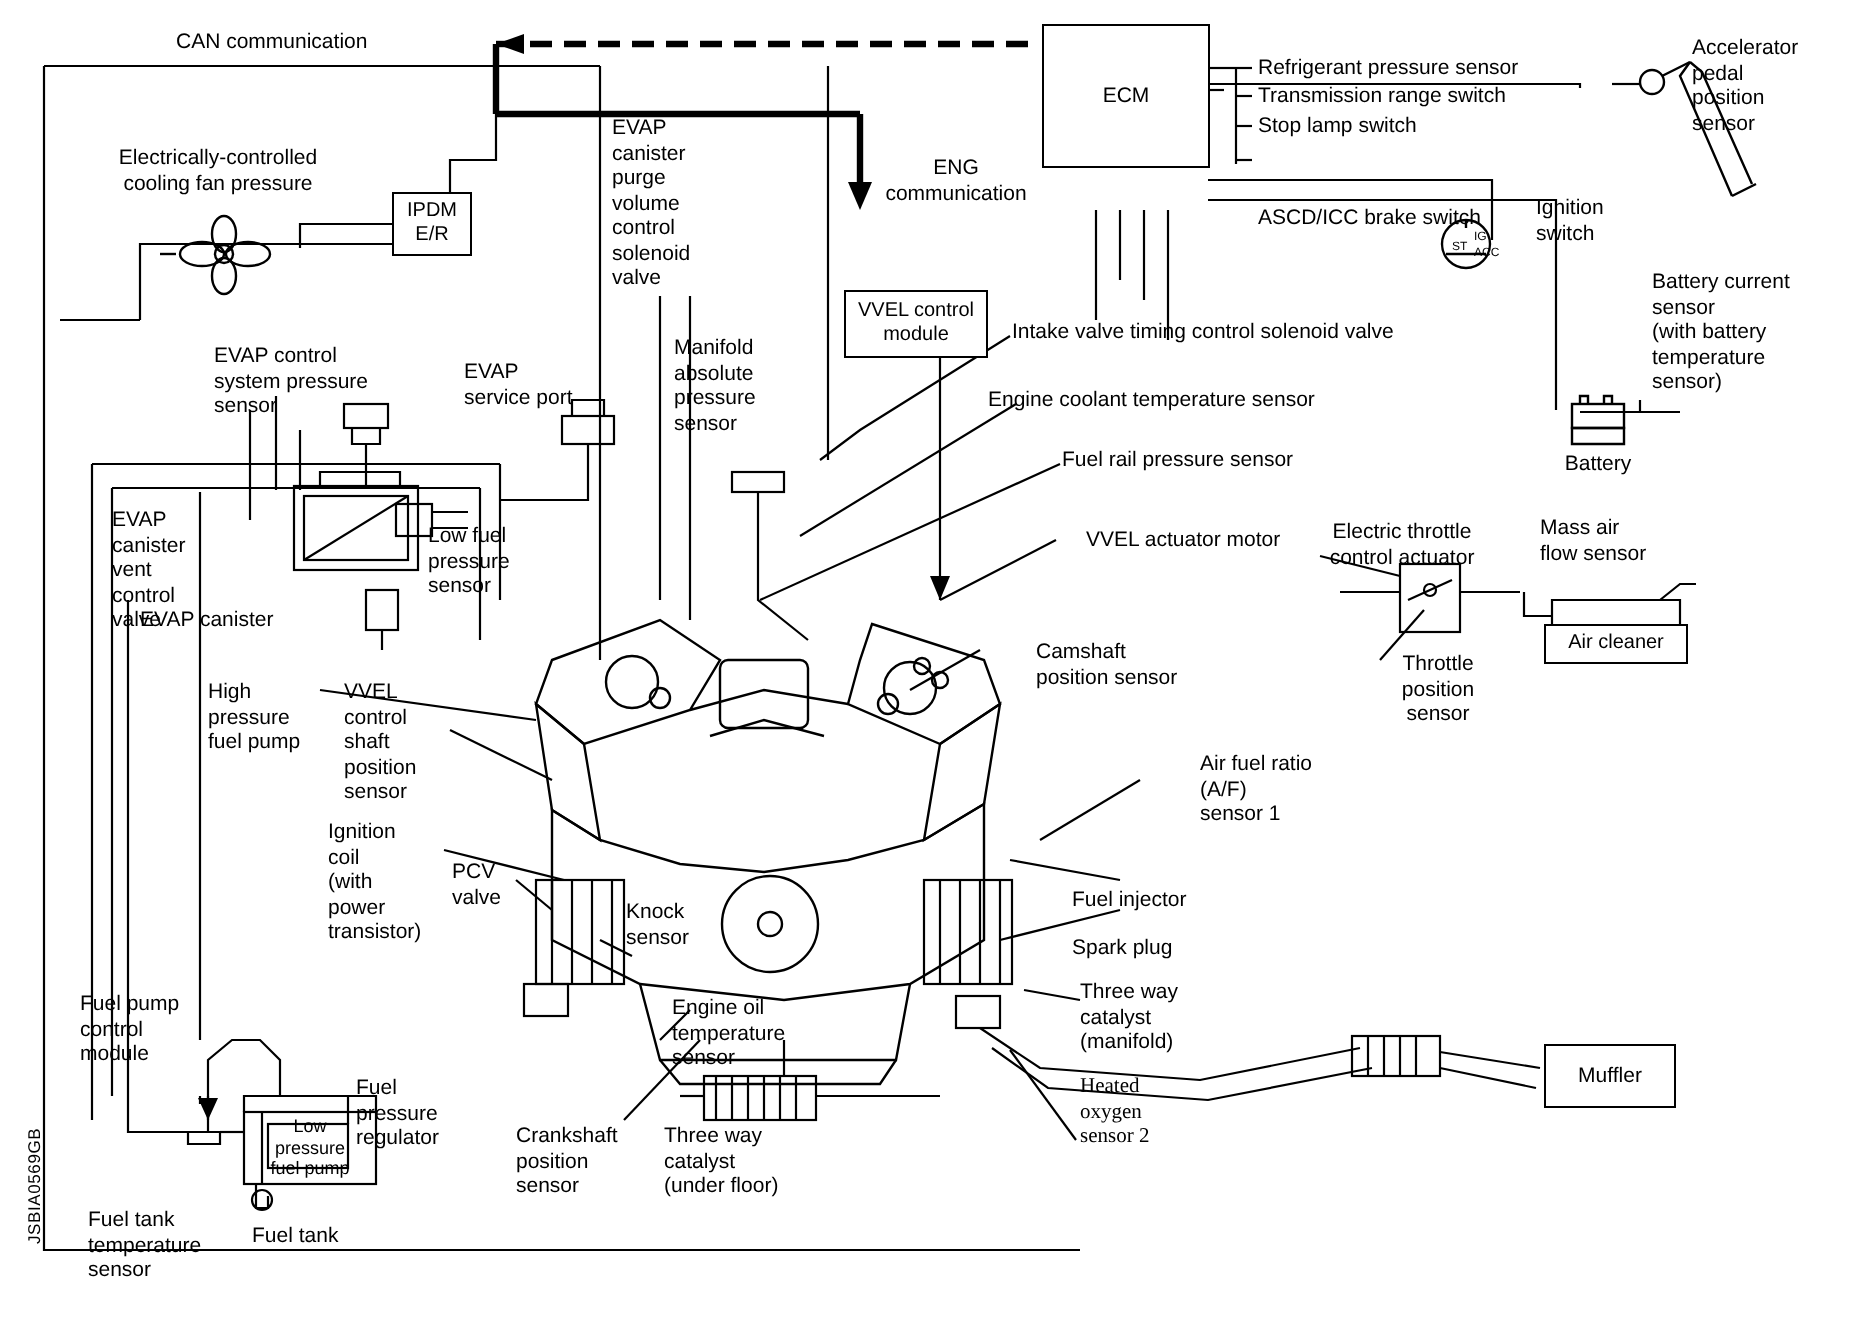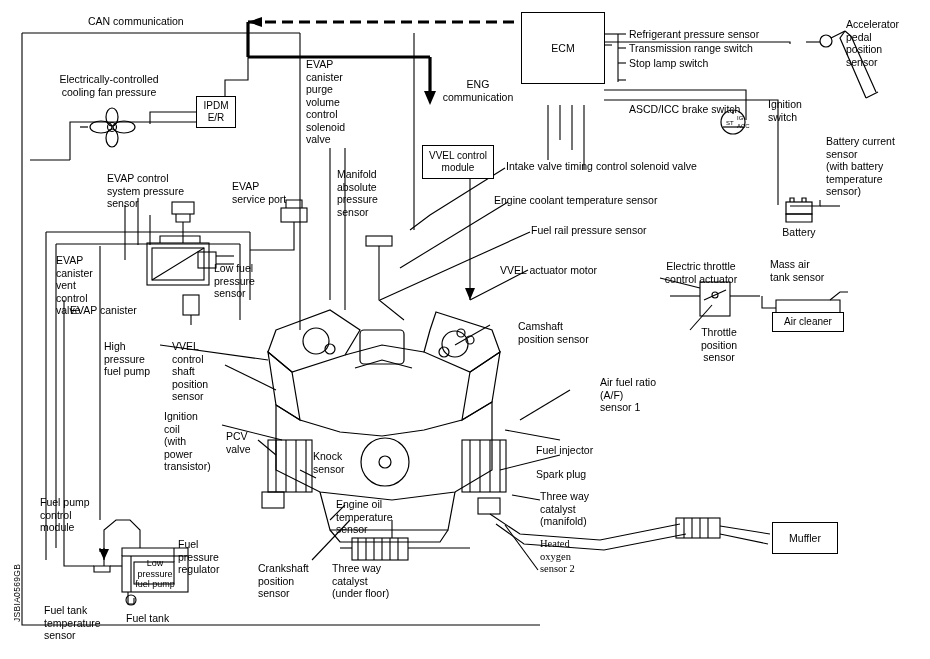--- a/index.html
+++ b/index.html
@@ -350,27 +350,27 @@
 
   <div class="lbl" style="left:232px; top:180px; width:64px;">EVAP
 service port</div>
 
   <div class="lbl" style="left:506px; top:160px;">Intake valve timing control solenoid valve</div>
 
   <div class="lbl" style="left:494px; top:194px;">Engine coolant temperature sensor</div>
 
   <div class="lbl" style="left:531px; top:224px;">Fuel rail pressure sensor</div>
 
-  <div class="lbl" style="left:500px; top:264px;text-align:center;">VVEL actuator motor</div>
+  <div class="lbl" style="left:543px; top:264px;text-align:center;">VVEL actuator motor</div>
 
   <div class="lbl c" style="left:660px; top:260px; width:82px;">Electric throttle
 control actuator</div>
 
   <div class="lbl" style="left:770px; top:258px; width:62px;">Mass air
-tank sensor</div>
+flow sensor</div>
 
   <div class="lbl" style="left:56px; top:254px; width:58px;">EVAP
 canister
 vent
 control
 valve</div>
 
   <div class="lbl" style="left:214px; top:262px; width:58px;">Low fuel
 pressure
 sensor</div>

